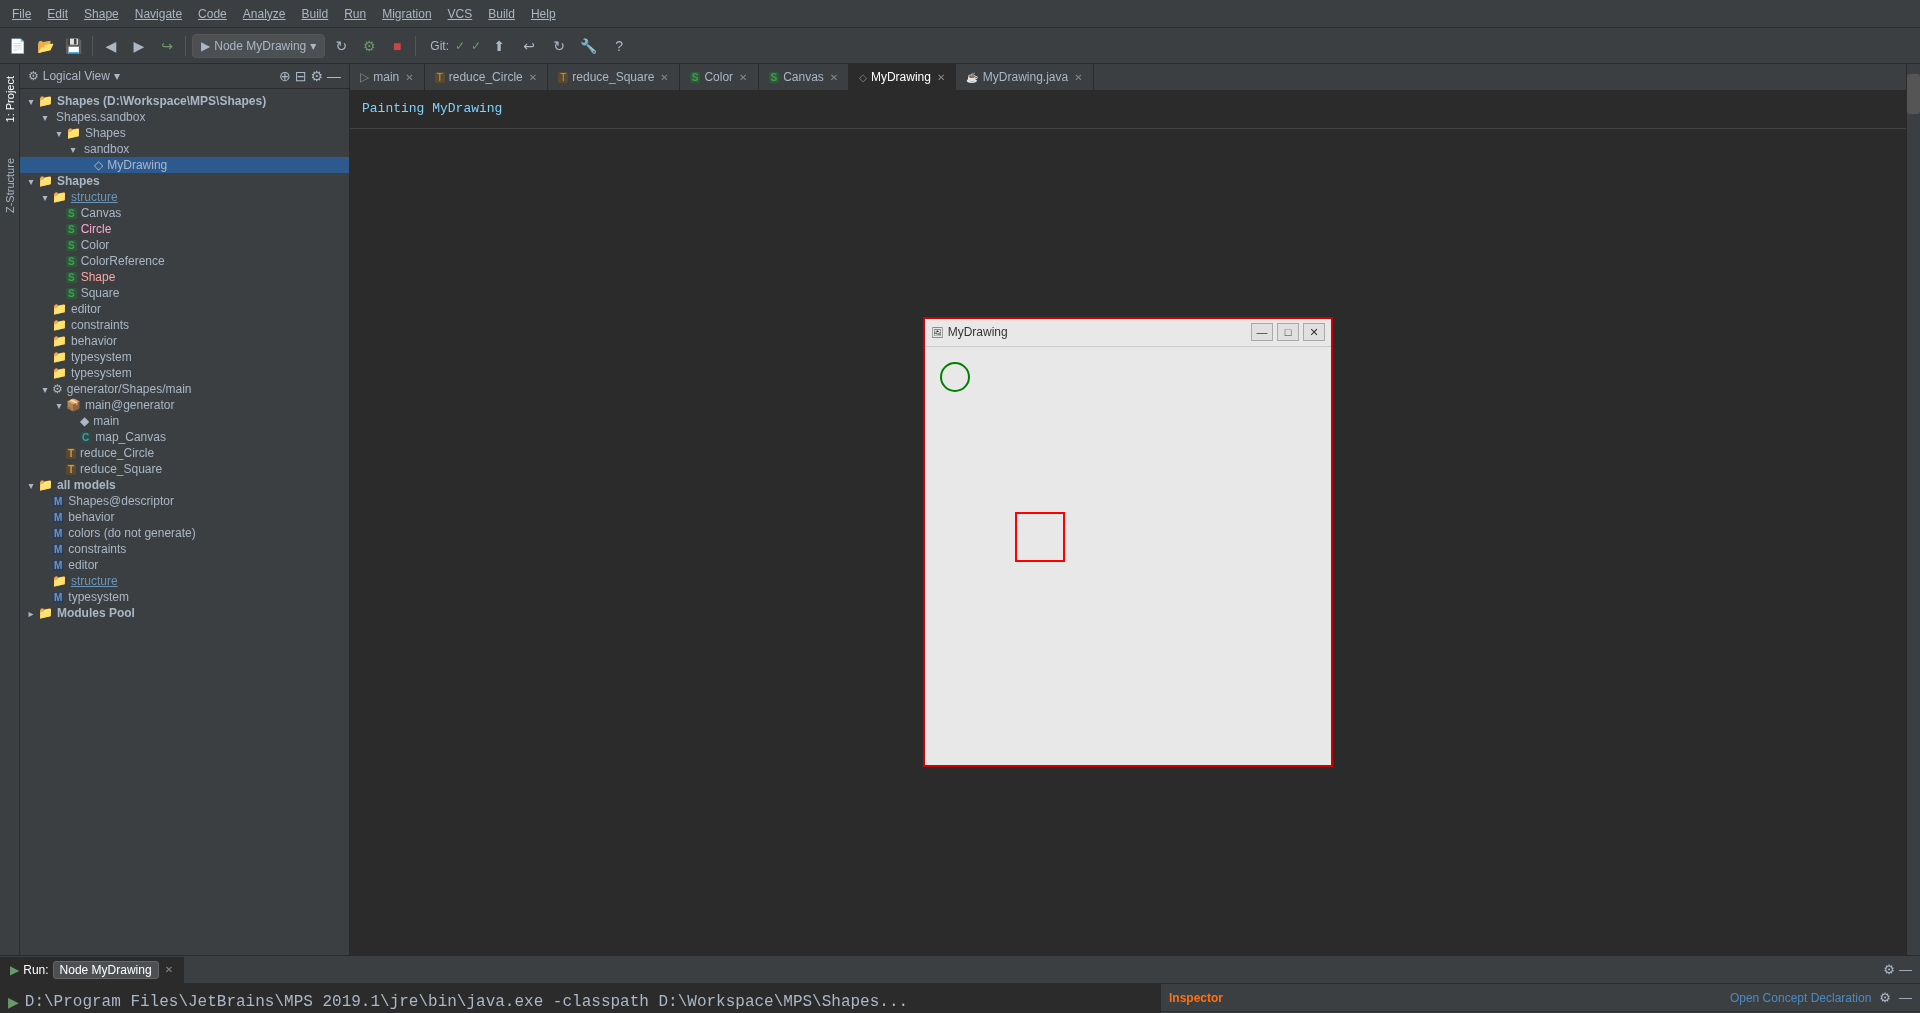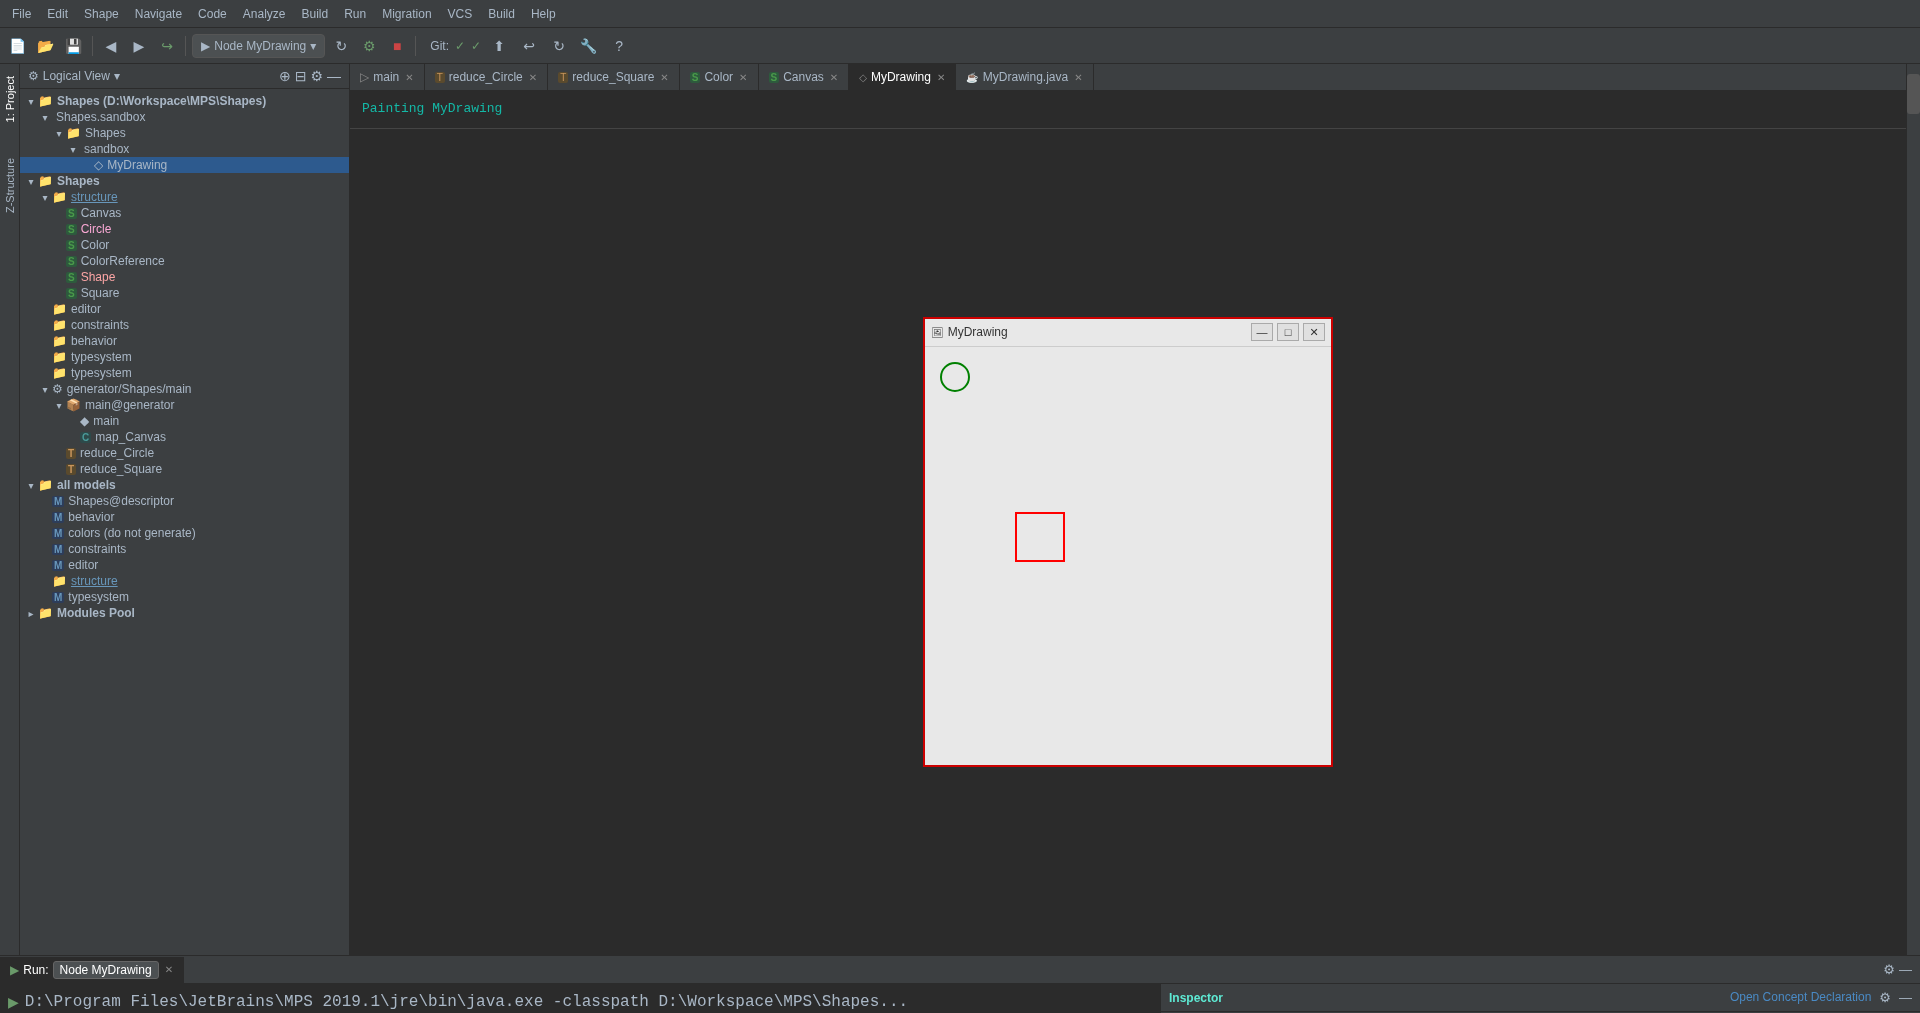--- a/index.html
+++ b/index.html
@@ -1,20 +1,20 @@
 <!DOCTYPE html>
 <html><head>
   <meta charset="utf-8">
   <style>
     * { margin: 0; padding: 0; box-sizing: border-box; }
     body { font-family: 'Segoe UI', Arial, sans-serif; font-size: 12px; background: #3c3f41; color: #a9b7c6; overflow: hidden; width: 1920px; height: 1013px; }
 
     
     #menu-bar { display: flex; align-items: center; background: #3c3f41; height: 28px; padding: 0 4px; border-bottom: 1px solid #2b2b2b; }
-    .menu-item { padding: 4px 8px; cursor: pointer; color: #a9b7c6; font-size: 12px; }
+    .menu-item { padding: 4px 8px; cursor: pointer; color: #a9b7c6; font-size: 12px; text-decoration: underline; }
 
     
     #toolbar { display: flex; align-items: center; background: #3c3f41; height: 36px; padding: 0 6px; border-bottom: 1px solid #2b2b2b; gap: 4px; }
     .toolbar-btn { display: flex; align-items: center; justify-content: center; width: 24px; height: 24px; background: transparent; border: none; cursor: pointer; color: #a9b7c6; font-size: 14px; border-radius: 3px; }
     .toolbar-sep { width: 1px; height: 20px; background: #555; margin: 0 2px; }
     .toolbar-run-btn { display: flex; align-items: center; background: #4c5052; border: 1px solid #555; border-radius: 4px; padding: 2px 8px; height: 24px; cursor: pointer; color: #a9b7c6; font-size: 12px; gap: 4px; }
     .git-info { display: flex; align-items: center; gap: 6px; margin-left: 8px; color: #a9b7c6; font-size: 12px; }
 
     
     #main-layout { display: flex; height: calc(1013px - 28px - 36px - 30px - 28px); }
@@ -53,21 +53,21 @@
     .editor-tab.active { background: #2b2b2b; color: #fff; }
     .tab-close { font-size: 10px; color: #888; cursor: pointer; margin-left: 2px; }
     .tab-icon-color { color: #4a9a4a; }
     .tab-icon-canvas { color: #4a9a4a; }
     .tab-icon-my { color: #888; }
 
     #editor-content { flex: 1; display: flex; flex-direction: column; background: #2b2b2b; position: relative; overflow: hidden; }
 
     
     #output-lines { padding: 8px 12px; border-bottom: 1px solid #444; background: #2b2b2b; }
-    .output-line { font-family: 'Courier New', monospace; font-size: 13px; color: #14b8a6; line-height: 1.6; }
+    .output-line { font-family: 'Courier New', monospace; font-size: 13px; color: #7dd3fc; line-height: 1.6; }
     .output-line.highlighted { background: #4a4a00; }
 
     
     #preview-area { flex: 1; display: flex; align-items: center; justify-content: center; background: #2b2b2b; }
     #preview-window { width: 410px; height: 450px; background: #f0f0f0; border: 2px solid #cc0000; border-radius: 0; position: relative; }
     #preview-titlebar { display: flex; align-items: center; justify-content: space-between; background: #e8e8e8; border-bottom: 1px solid #ccc; padding: 2px 6px; height: 28px; }
     .preview-title { font-size: 12px; color: #333; display: flex; align-items: center; gap: 4px; }
     .preview-controls { display: flex; gap: 4px; }
     .preview-btn { width: 22px; height: 18px; background: #e0e0e0; border: 1px solid #aaa; display: flex; align-items: center; justify-content: center; cursor: pointer; font-size: 11px; color: #333; }
     #preview-canvas { width: 100%; height: calc(100% - 28px); background: #e8e8e8; position: relative; }
@@ -88,21 +88,21 @@
     .rpicon { font-size: 13px; cursor: pointer; color: #a9b7c6; }
 
     #run-content { display: flex; flex: 1; }
     #run-left { flex: 1; background: #2b2b2b; padding: 4px 8px; overflow: hidden; }
     .run-line { font-family: 'Courier New', monospace; font-size: 16px; color: #a9b7c6; line-height: 1.5; white-space: nowrap; overflow: hidden; text-overflow: ellipsis; }
     .run-label { display: flex; align-items: center; gap: 6px; padding: 2px 0; }
     .run-green-arrow { color: #6a9a6a; font-size: 14px; }
 
     #inspector-panel { width: 760px; background: #3c3f41; border-left: 1px solid #2b2b2b; display: flex; flex-direction: column; }
     #inspector-header { display: flex; align-items: center; justify-content: space-between; padding: 4px 8px; border-bottom: 1px solid #2b2b2b; height: 28px; }
-    .inspector-title { font-size: 12px; color: #5eead4; font-weight: bold; }
+    .inspector-title { font-size: 12px; color: #f97316; font-weight: bold; }
     .inspector-link { color: #4a8ac4; font-size: 12px; cursor: pointer; text-decoration: none; }
     #inspector-content { padding: 4px 8px; }
     .run-node-badge { background: #4c5052; border: 1px solid #666; border-radius: 3px; padding: 1px 6px; font-size: 12px; }
   </style>
 </head>
 <body>
 
 <div id="menu-bar">
   <span id="menu-file" class="menu-item">File</span>
   <span id="menu-edit" class="menu-item">Edit</span>
@@ -462,21 +462,21 @@
   <div id="run-content">
     <div id="run-left">
       <div class="run-label">
         <span class="run-green-arrow">▶</span>
         <span class="run-line">D:\Program Files\JetBrains\MPS 2019.1\jre\bin\java.exe -classpath D:\Workspace\MPS\Shapes...</span>
       </div>
     </div>
     <div id="inspector-panel">
       <div id="inspector-header">
         <span class="inspector-title">Inspector</span>
-        <div style="display:flex;gap:8px;">
+        <div style="display:flex;gap:8px;align-items:center;">
           <a class="inspector-link">Open Concept Declaration</a>
           <span class="rpicon">⚙</span>
           <span class="rpicon">—</span>
         </div>
       </div>
       <div id="inspector-content">
         
         
       </div>
     </div>

